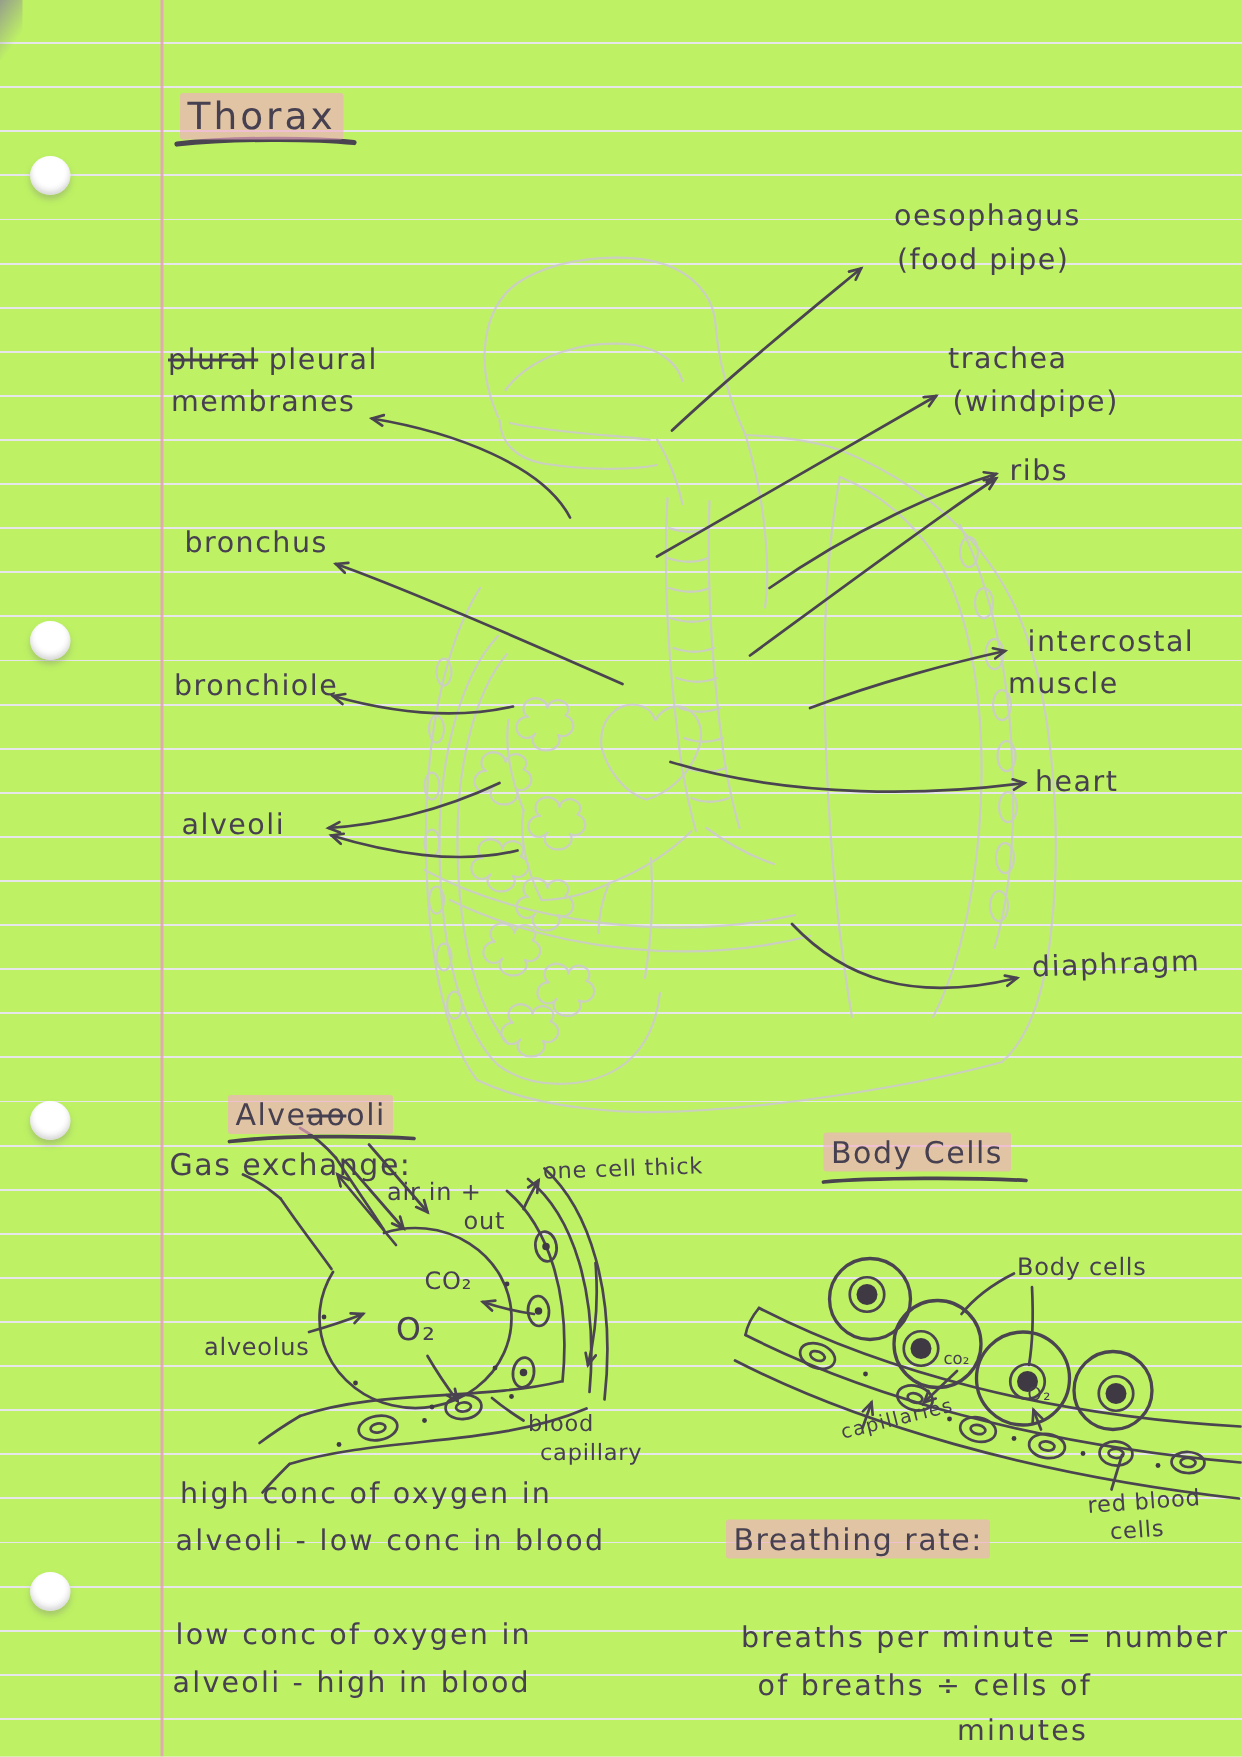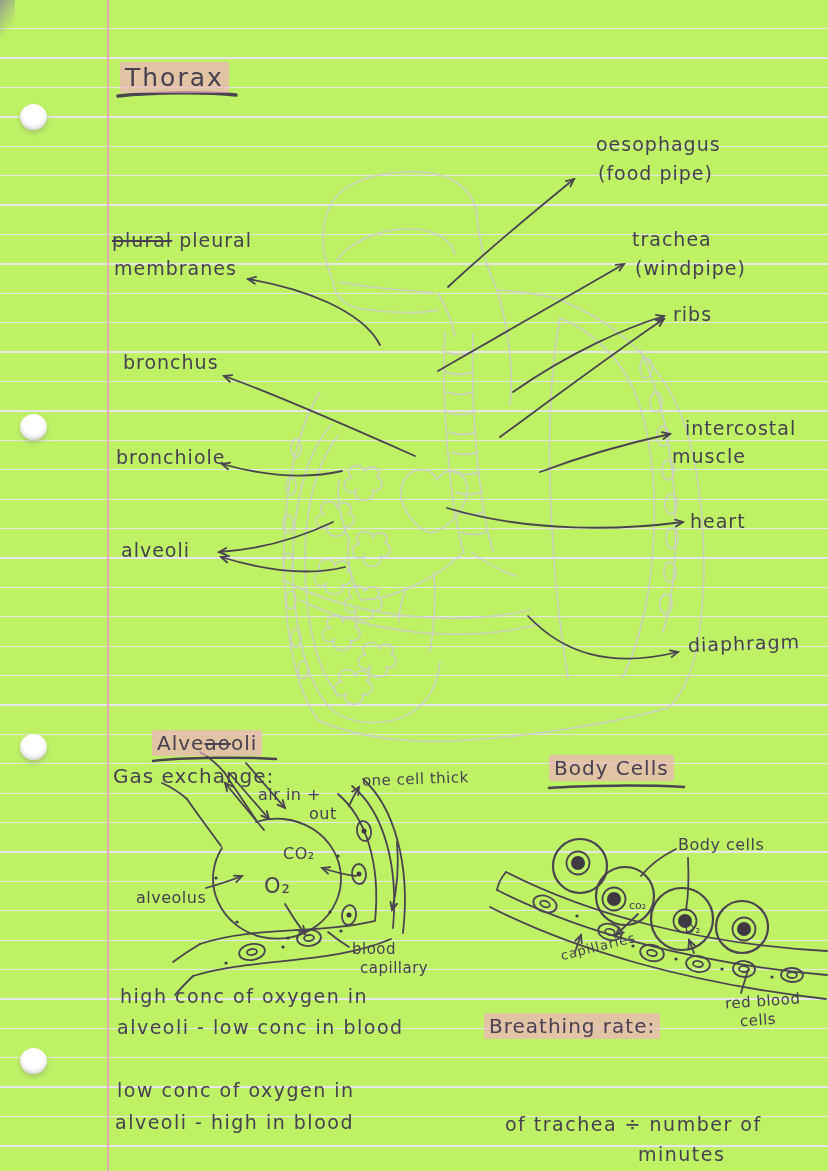--- a/index.html
+++ b/index.html
@@ -265,15 +265,16 @@
   <div class="lab md" style="left:678px;top:836px;">Body cells</div>
   <div class="lab" style="left:560px;top:940px;font-size:13px;transform:rotate(-14deg);">capillaries</div>
   <div class="lab tiny" style="left:629px;top:900px;">co₂</div>
   <div class="lab" style="left:685px;top:923px;font-size:12px;">O₂</div>
   <div class="lab sm" style="left:725px;top:993px;transform:rotate(-4deg);">red blood</div>
   <div class="lab sm" style="left:740px;top:1012px;transform:rotate(-4deg);">cells</div>
 
   <div class="lab hd" style="left:484px;top:1015px;">
     <span class="hl">Breathing rate:</span>
   </div>
-  <div class="lab note" style="left:505px;top:1114px;">of trachea ÷ number of</div>
+  <div class="lab note" style="left:494px;top:1082px;">breaths per minute = number</div>
+  <div class="lab note" style="left:505px;top:1114px;">of breaths ÷ cells of</div>
   <div class="lab note" style="left:638px;top:1144px;">minutes</div>
 </div>
 
 </body></html>

